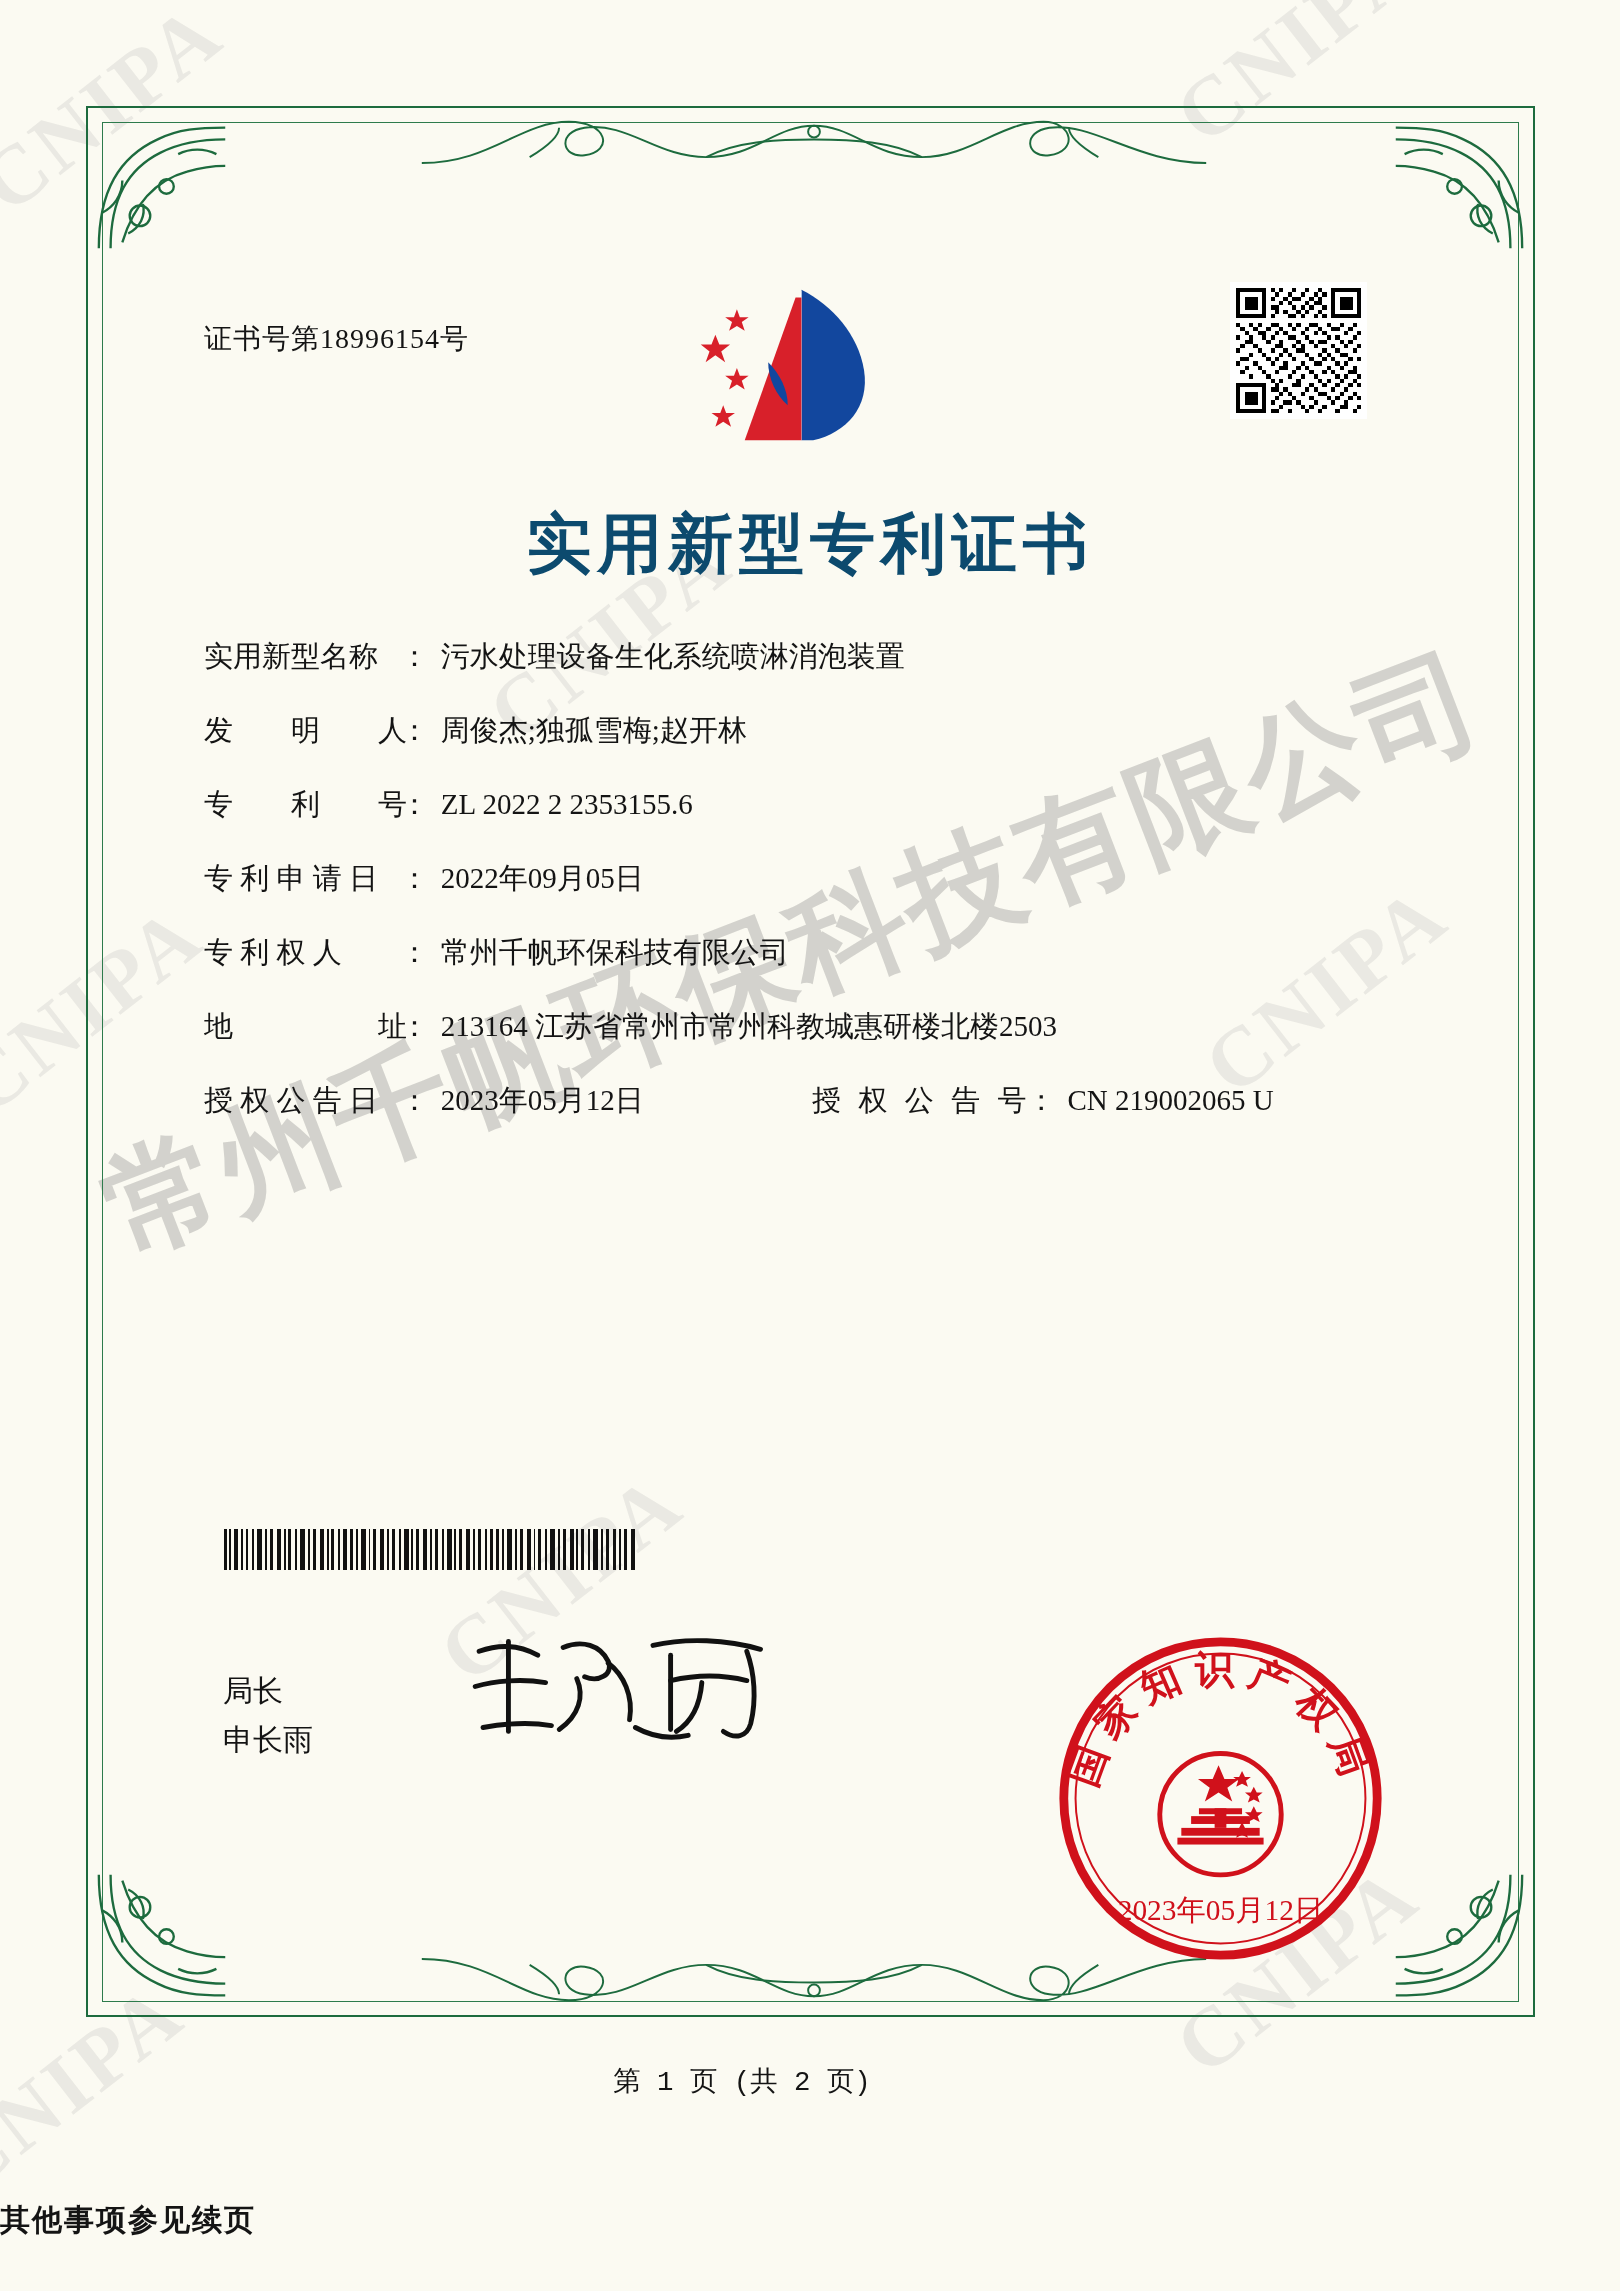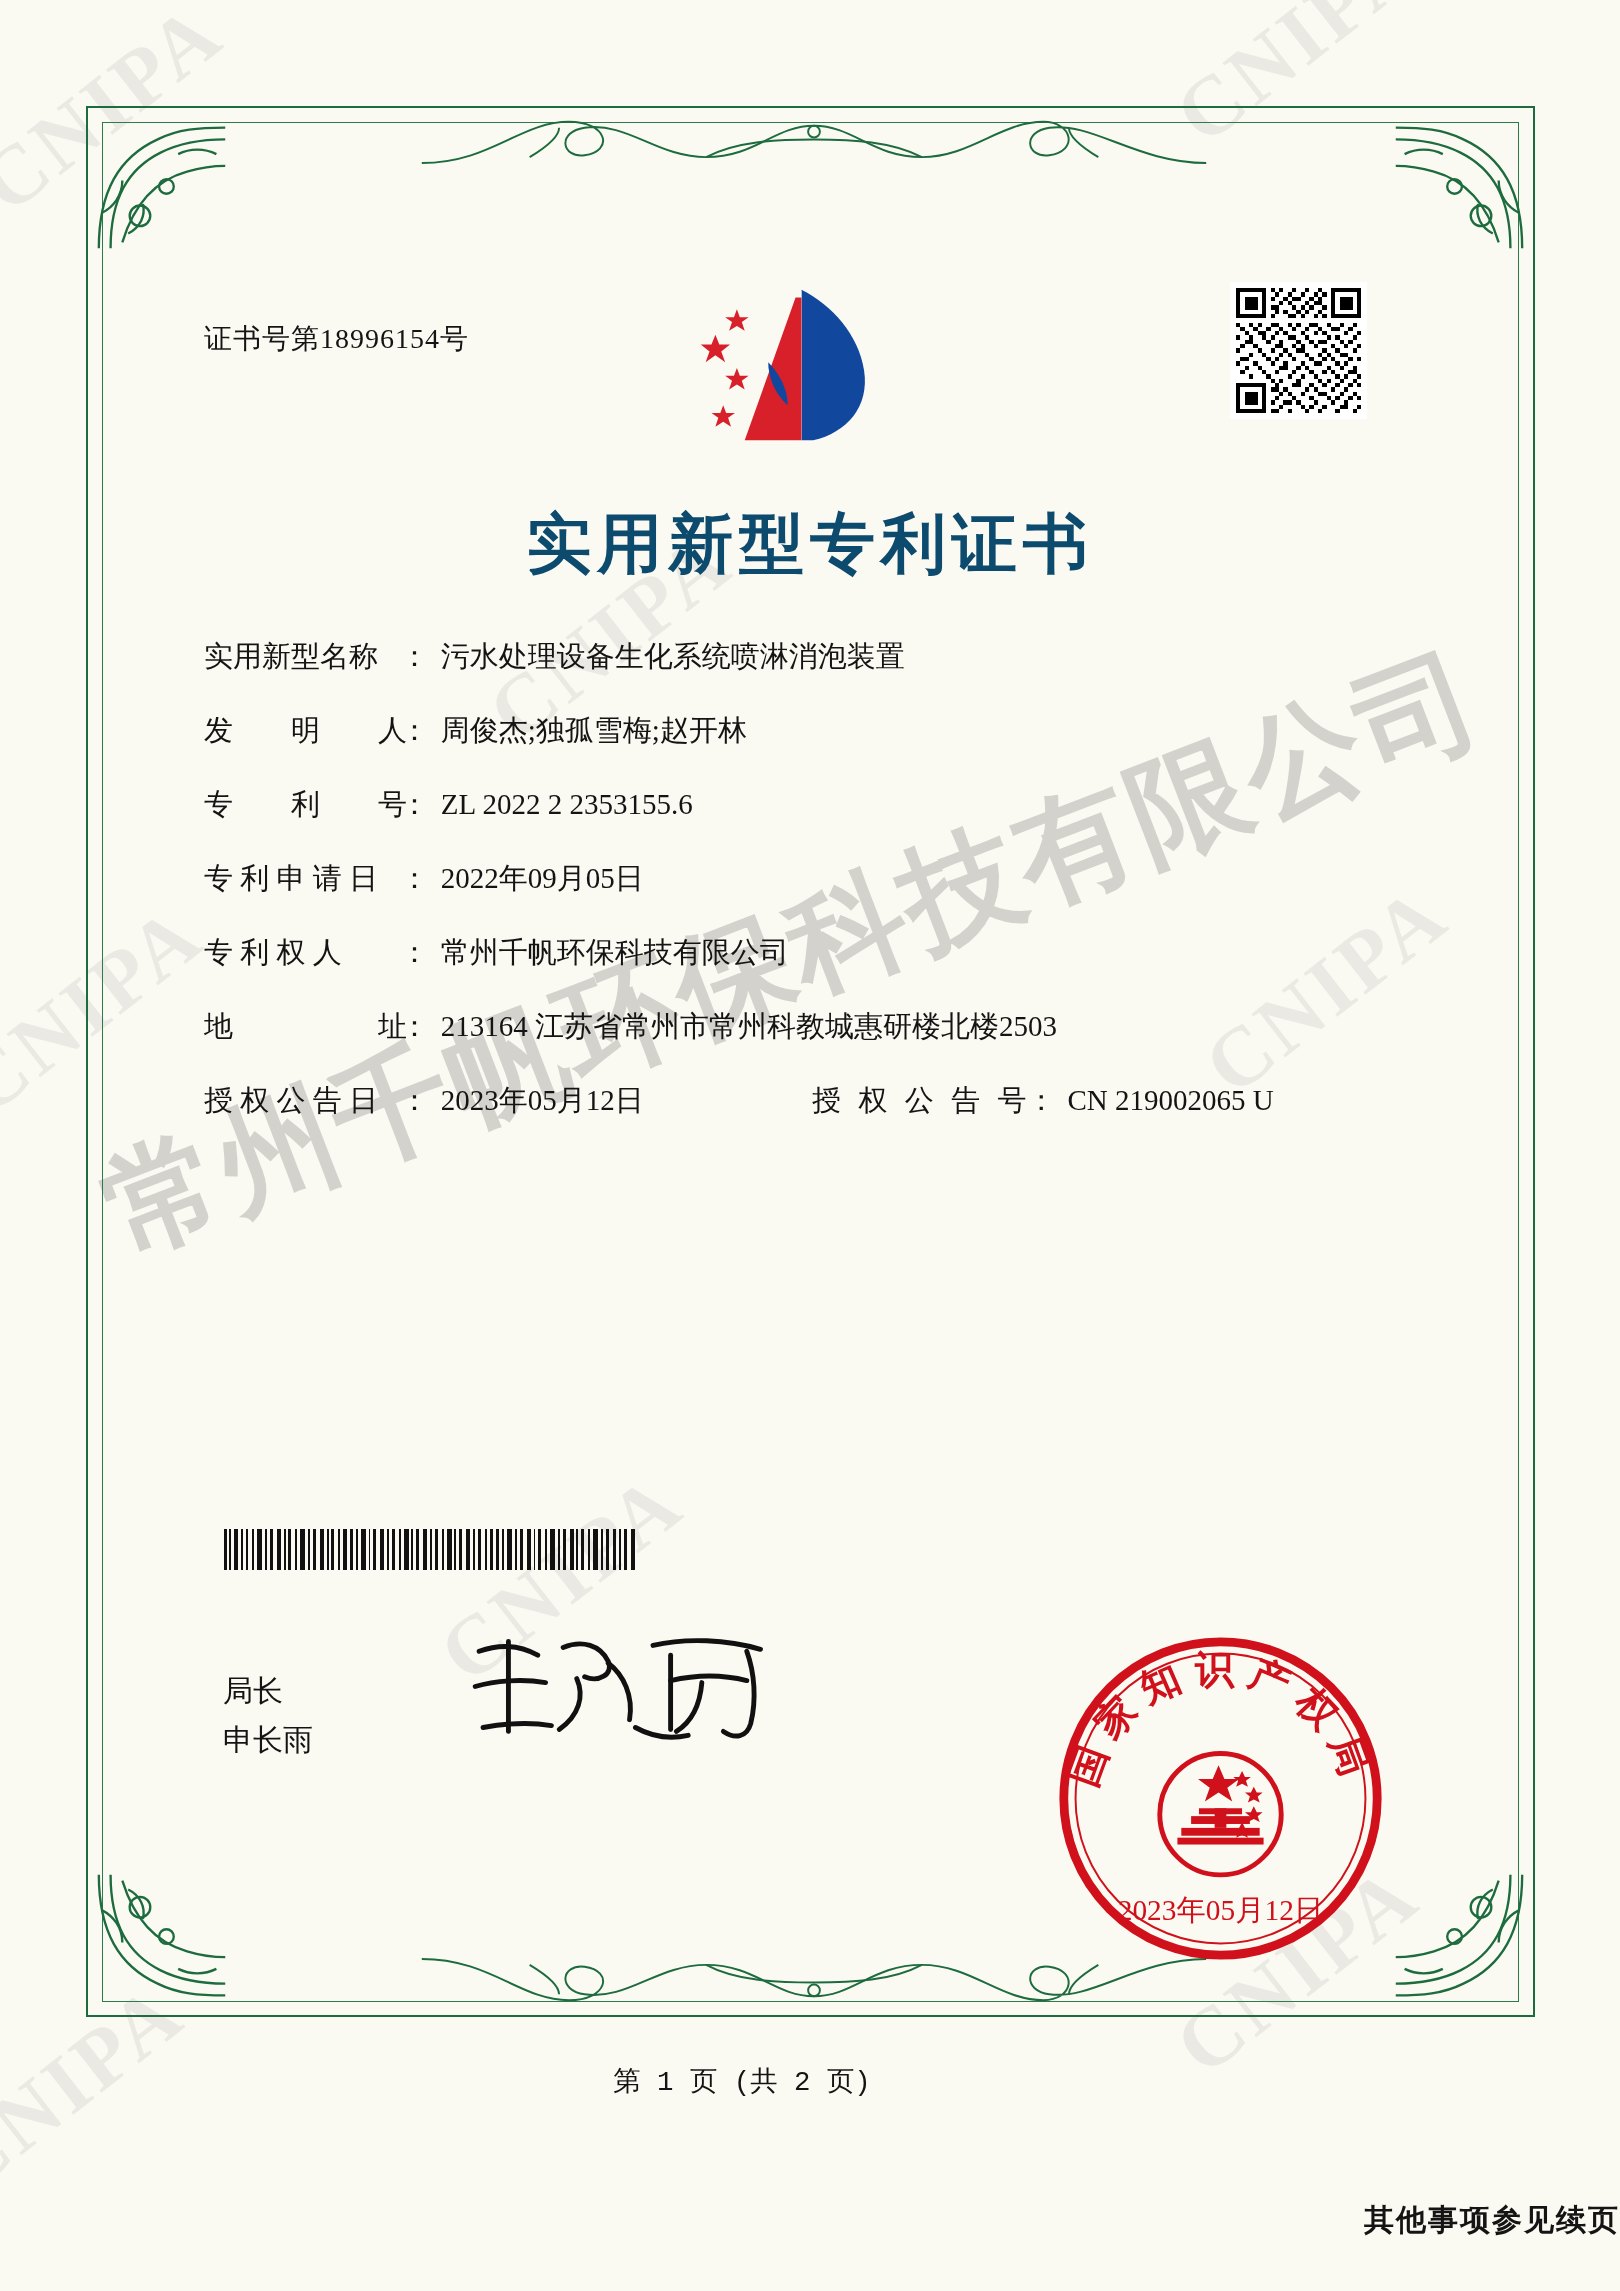--- a/index.html
+++ b/index.html
@@ -235,21 +235,21 @@
     width: 1484px;
     text-align: center;
     font-size: 27.4px;
     font-family: Liberation Mono, monospace;
   }
   .footer-note {
     position: absolute;
     left: 0;
     top: 2200px;
     width: 1620px;
-    text-align: right;
+    text-align: left;
     font-size: 30px;
     font-family: "Liberation Sans", sans-serif;
     font-weight: 700;
     letter-spacing: 2px;
   }
 </style>
 </head>
 <body>
 
 <div id="page">

